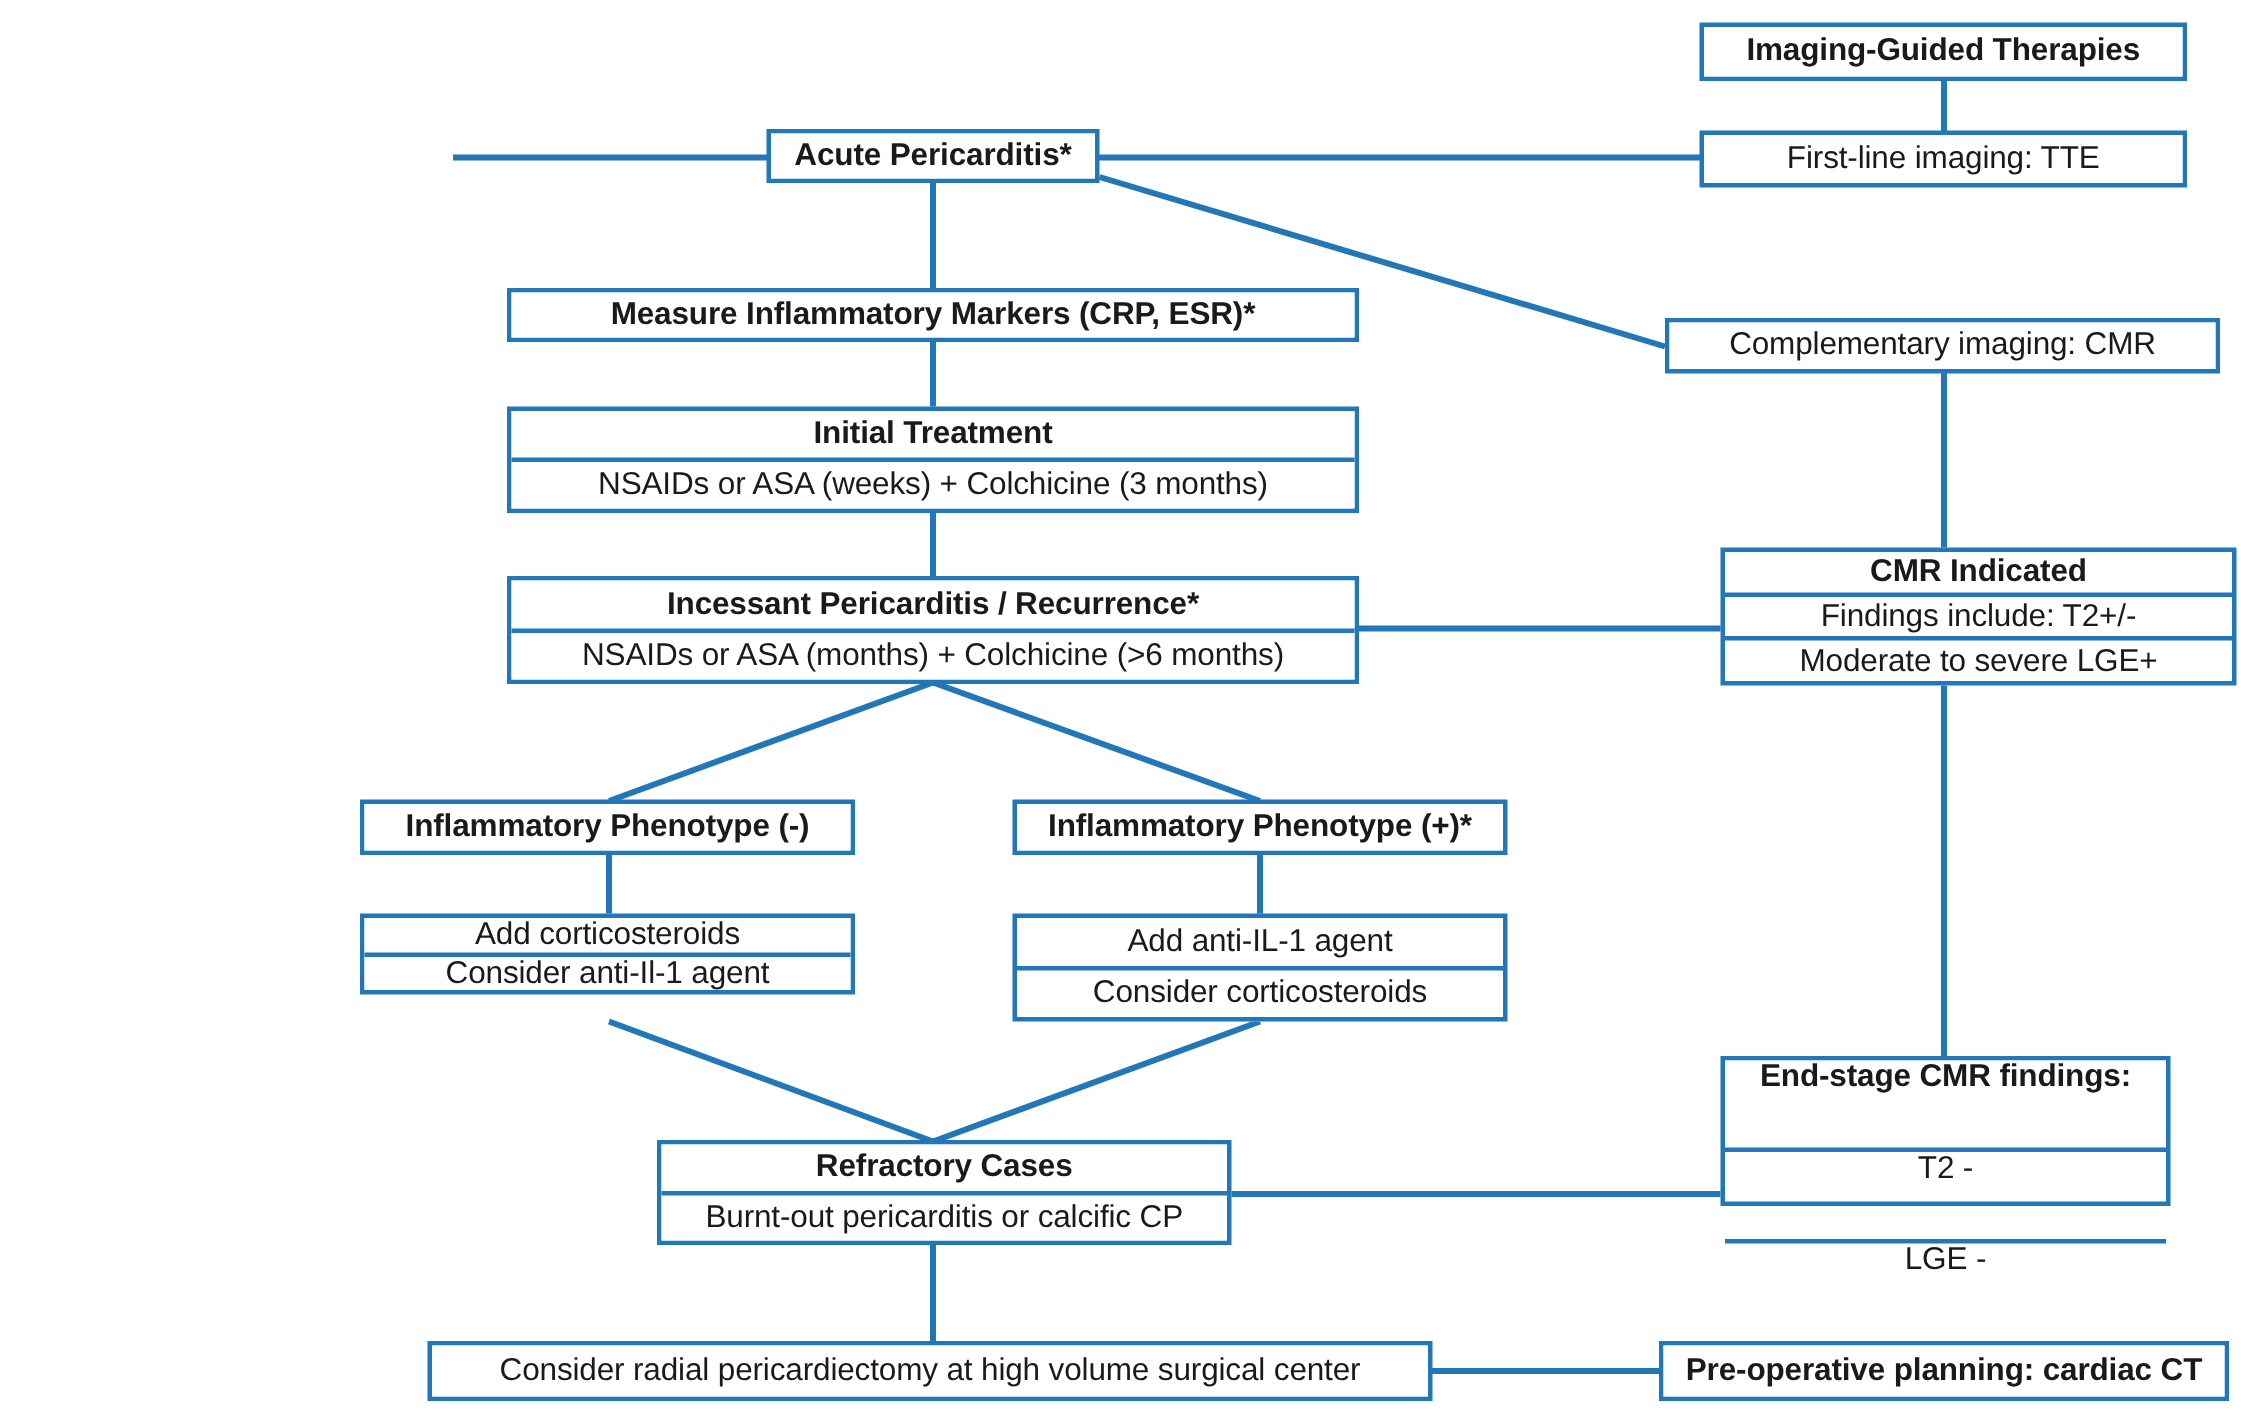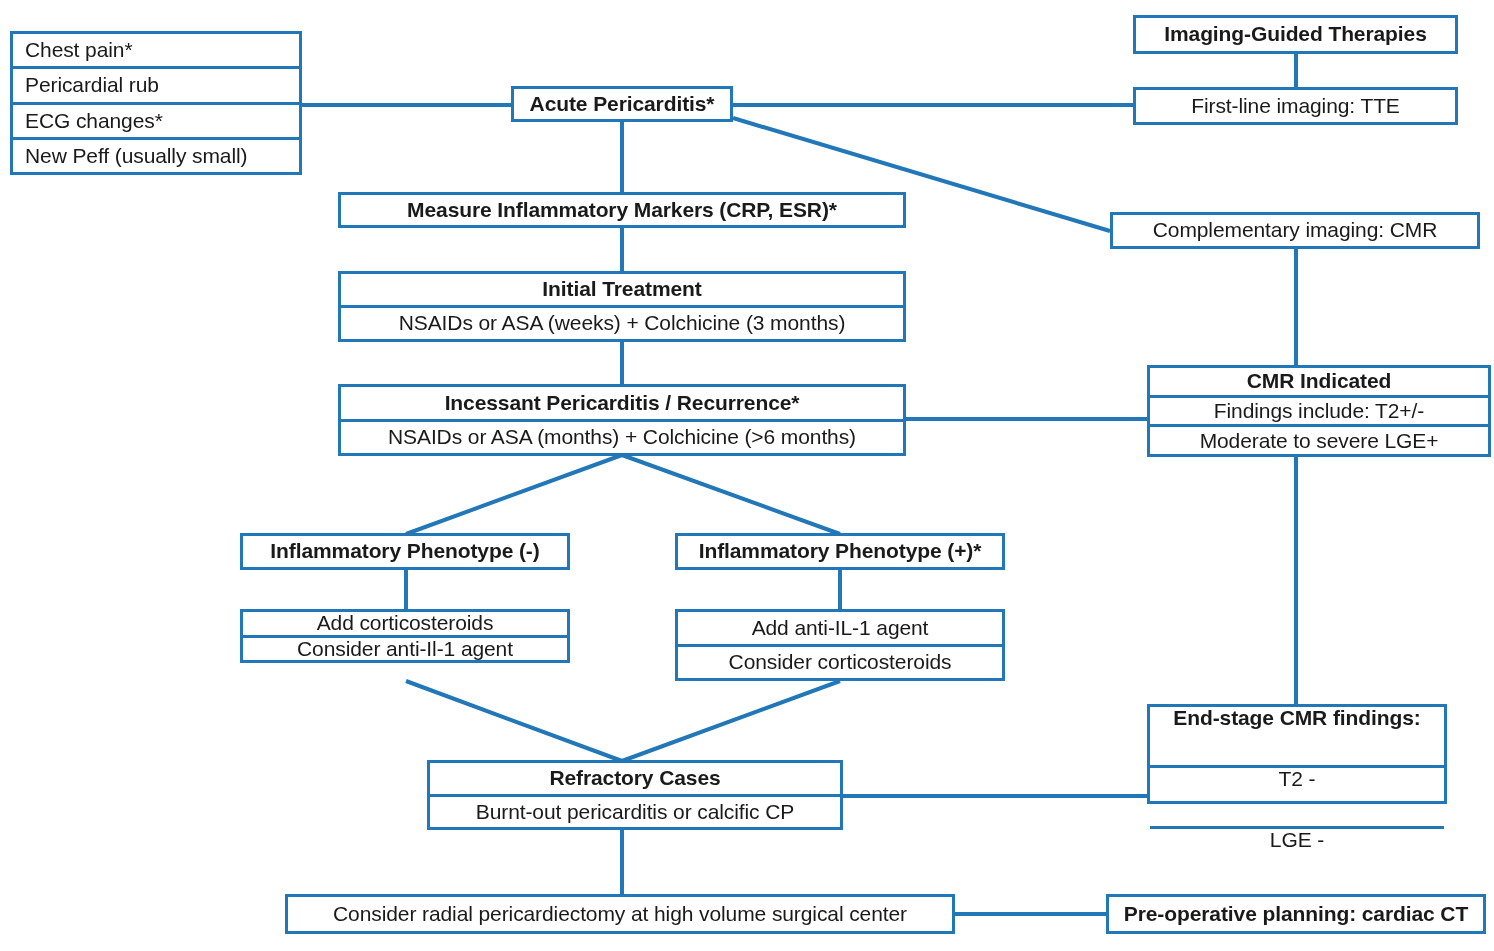--- a/index.html
+++ b/index.html
@@ -109,26 +109,20 @@
   </svg>
 
   <div class="conn" style="left:808px; top:794px; width:341px; height:4px;"></div>
 
   <div class="conn" style="left:1294px; top:456px; width:4px; height:287px;"></div>
 
   <div class="conn" style="left:620px; top:828px; width:4px; height:67px;"></div>
 
   <div class="conn" style="left:953px; top:912px; width:155px; height:4px;"></div>
 
-  <div class="node" style="left:10px; top:31px; width:292px; height:144px;">
-    <div class="cell left reg">Chest pain*</div>
-    <div class="cell left reg">Pericardial rub</div>
-    <div class="cell left reg">ECG changes*</div>
-    <div class="cell left reg">New Peff (usually small)</div>
-  </div>
 
   <div class="node" style="left:1133px; top:15px; width:325px; height:39px;">
     <div class="cell hdr">Imaging-Guided Therapies</div>
   </div>
 
   <div class="node" style="left:511px; top:86px; width:222px; height:36px;">
     <div class="cell hdr">Acute Pericarditis*</div>
   </div>
 
   <div class="node" style="left:1133px; top:87px; width:325px; height:38px;">
@@ -170,21 +164,21 @@
   <div class="node" style="left:240px; top:609px; width:330px; height:54px;">
     <div class="cell reg">Add corticosteroids</div>
     <div class="cell reg">Consider anti-Il-1 agent</div>
   </div>
 
   <div class="node" style="left:675px; top:609px; width:330px; height:72px;">
     <div class="cell reg">Add anti-IL-1 agent</div>
     <div class="cell reg">Consider corticosteroids</div>
   </div>
 
-  <div class="node" style="left:427px; top:760px; width:416px; height:70px;">
+  <div class="node" style="left:438px; top:760px; width:383px; height:70px;">
     <div class="cell hdr">Refractory Cases</div>
     <div class="cell reg">Burnt-out pericarditis or calcific CP</div>
   </div>
 
   <div class="node" style="left:1147px; top:704px; width:300px; height:100px;gap:36px;">
     <div class="cell hdr">End-stage CMR findings:</div>
     <div class="cell reg">T2 -</div>
     <div class="cell reg">LGE -</div>
   </div>
 

